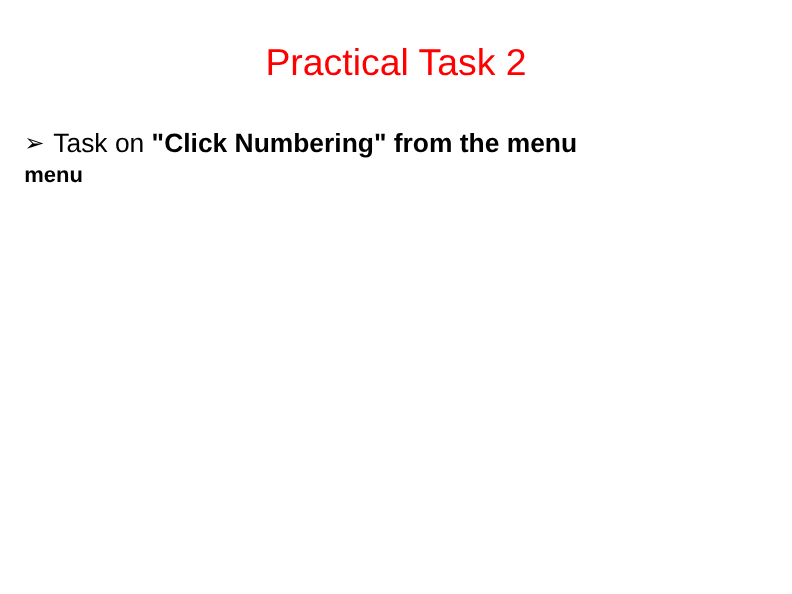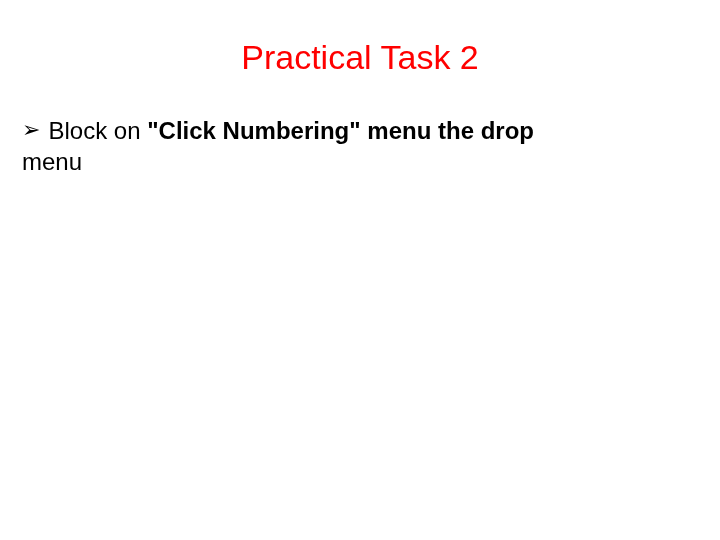--- a/index.html
+++ b/index.html
@@ -39,33 +39,33 @@
       font-size: 22px;
       margin-right: 8px;
       line-height: 1.35;
     }
     .bullet-text {
       flex: 1 1 0;
     }
     .bold { font-weight: 700; }
     .continuation {
       color: #000000;
-      font-size: 24px;
-      font-weight: 400;
+      font-size: 20px;
+      font-weight: 700;
       line-height: 1.3;
     }
   </style>
 </head>
 <body>
 
 <div class="slide">
   <h1 class="title">Practical Task 2</h1>
 
   <div class="bullet-block">
     <div class="bullet-line">
       <span class="bullet-icon">➢</span>
       <span class="bullet-text">
-        <span> Block on </span><span class="bold">"</span><span class="bold">Click Numbering</span><span class="bold">"</span><span class="bold"> menu the drop </span>
+        <span> Task on </span><span class="bold">"</span><span class="bold">Click Numbering</span><span class="bold">"</span><span class="bold"> from the menu </span>
       </span>
     </div>
     <div class="continuation">menu</div>
   </div>
 </div>
 
 </body></html>

